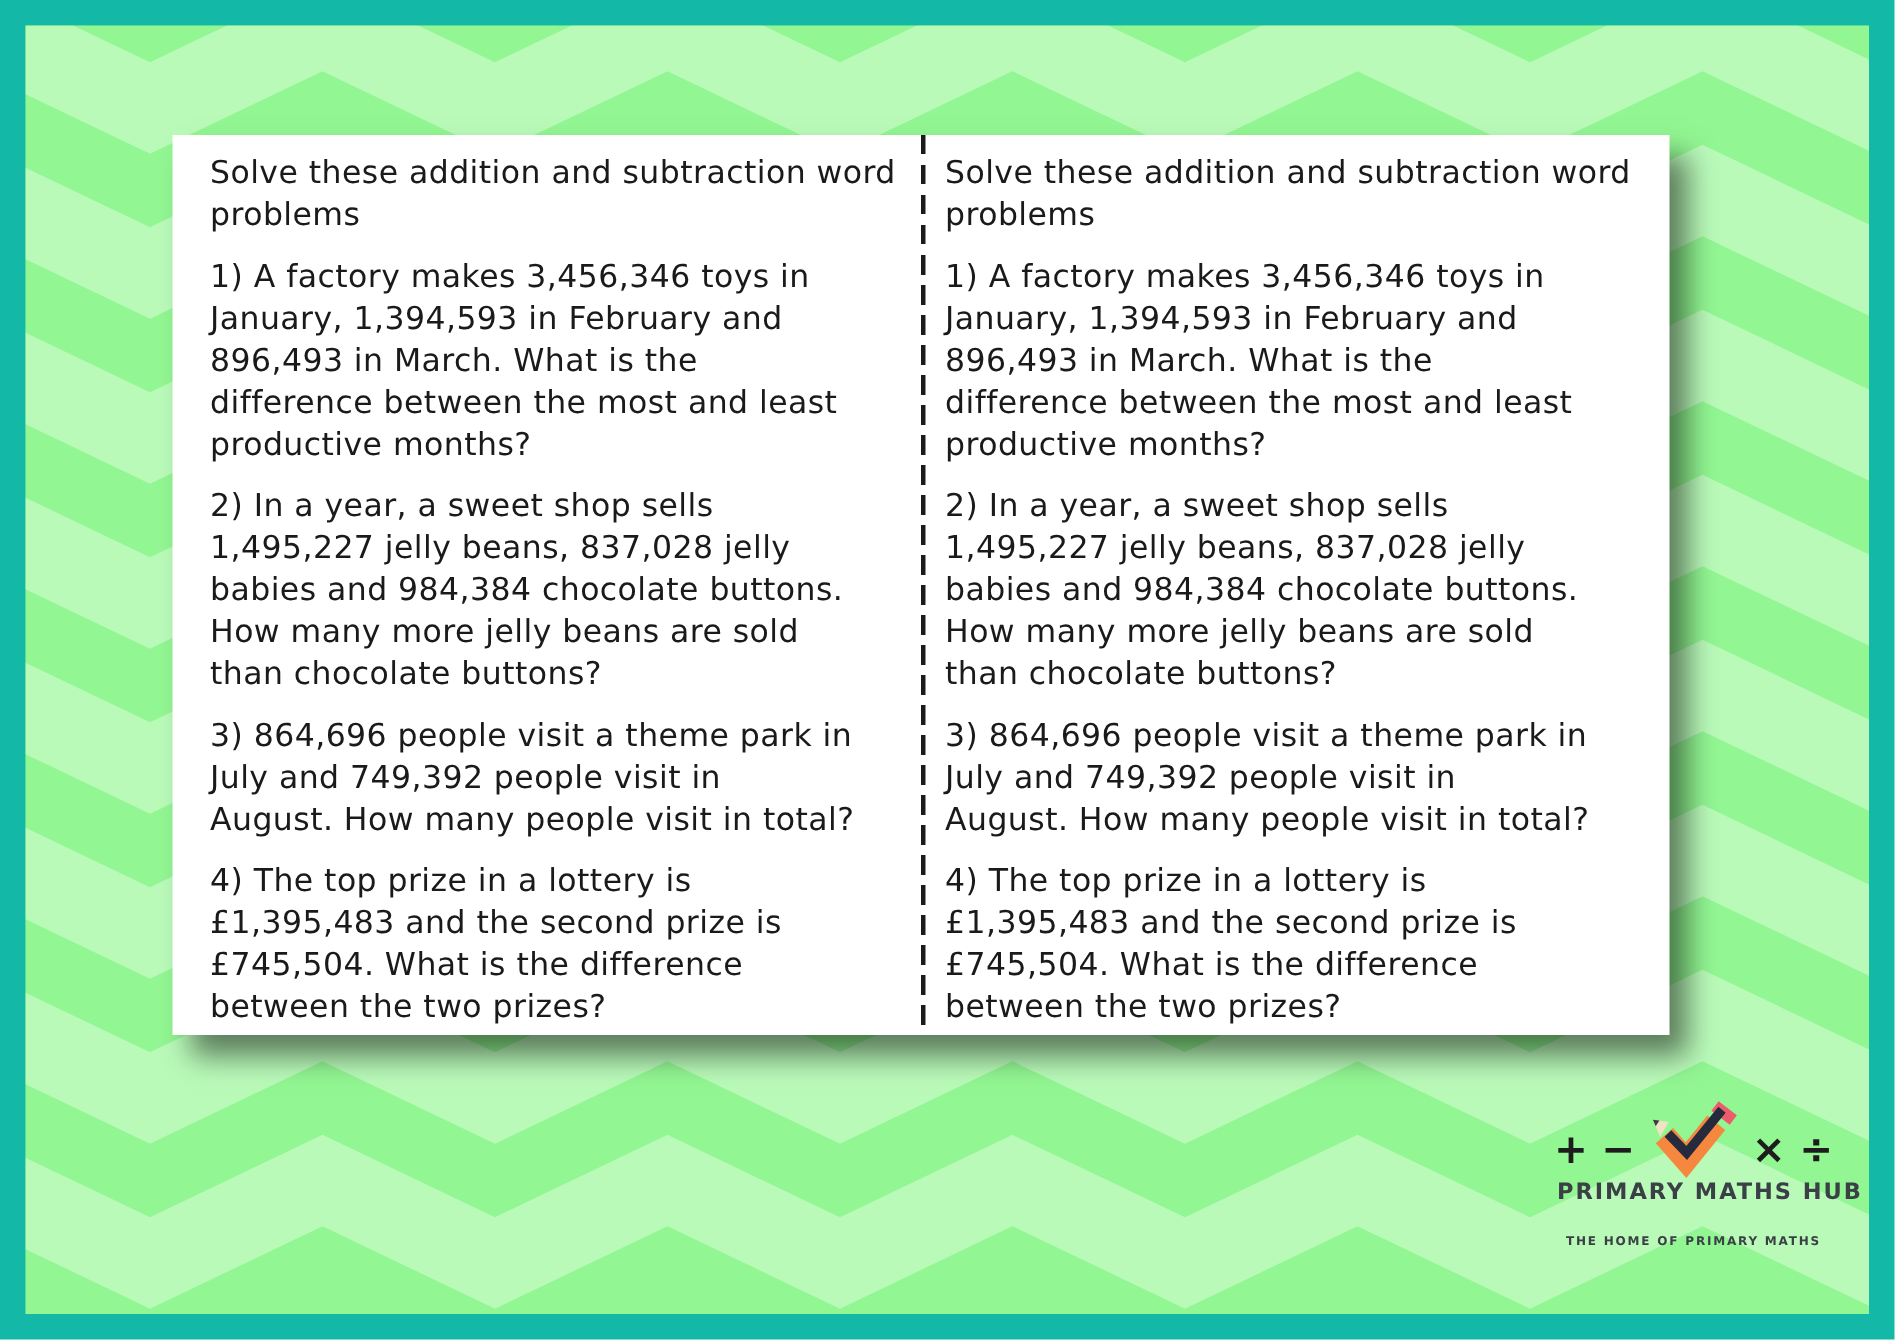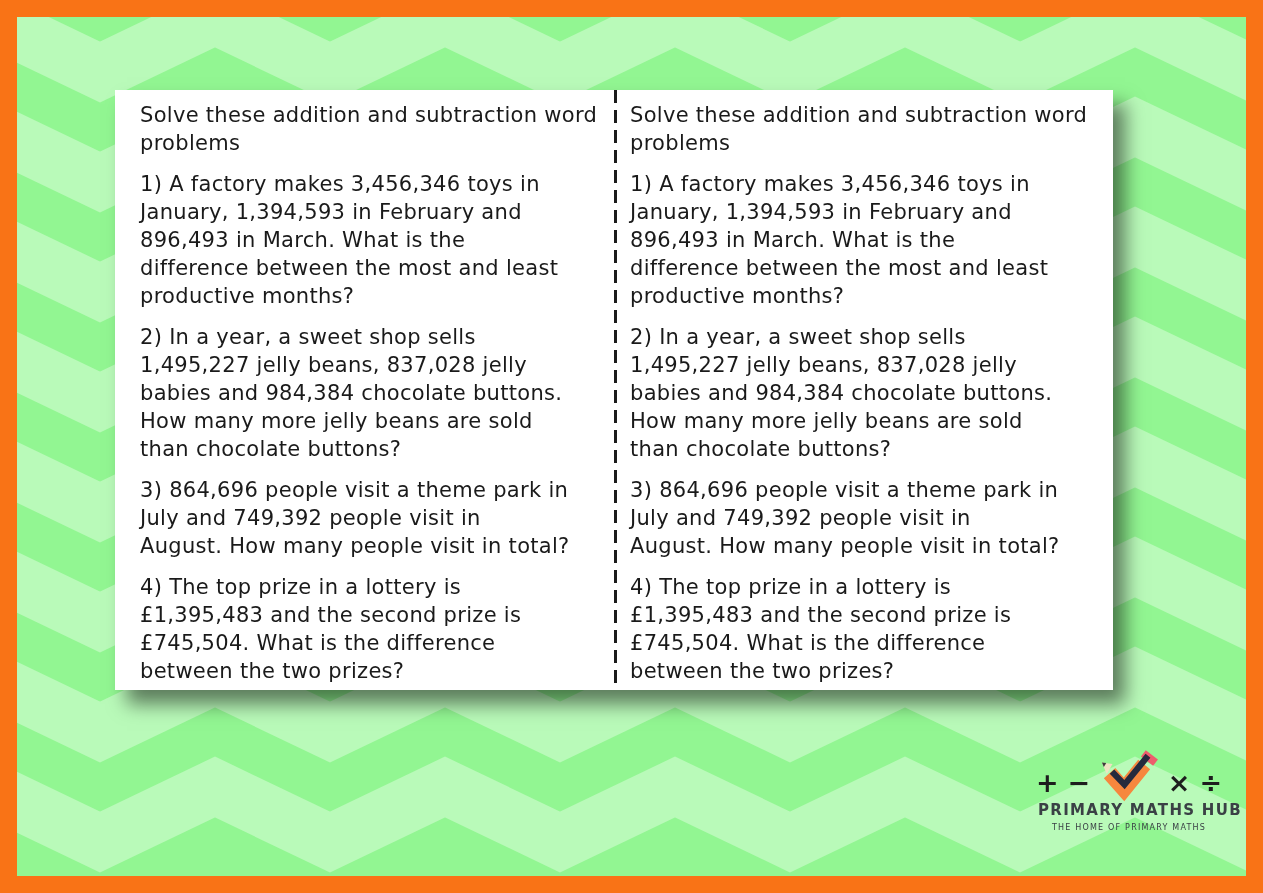--- a/index.html
+++ b/index.html
@@ -2,21 +2,21 @@
 <html><head>
 <meta charset="utf-8">
 <style>
   html, body { margin: 0; padding: 0; }
   body { width: 1263px; height: 893px; overflow: hidden; font-family: "DejaVu Sans", sans-serif; }
 
   .page {
     position: relative;
     width: 1263px;
     height: 893px;
-    background: #f97316; 
+    background: #14b8a6; 
   }
   .inner {
     position: absolute;
     inset: 17px;
     overflow: hidden;
     background: #92f692;
   }
   .chevrons {
     position: absolute;
     top: 0; left: 0;
@@ -82,23 +82,23 @@
   }
   .logo-name {
     margin-top: 3px;
     font-size: 15px;
     font-weight: bold;
     letter-spacing: 1.3px;
     color: #3a4045;
     white-space: nowrap;
   }
   .logo-tagline {
-    margin-top: 4px;
+    margin-top: 20px;
     font-size: 8px;
-    font-weight: normal;
+    font-weight: bold;
     letter-spacing: 1.2px;
     color: #3a4045;
     white-space: nowrap;
   }
 </style>
 </head>
 <body>
 
 <div class="page">
   <div class="inner">

